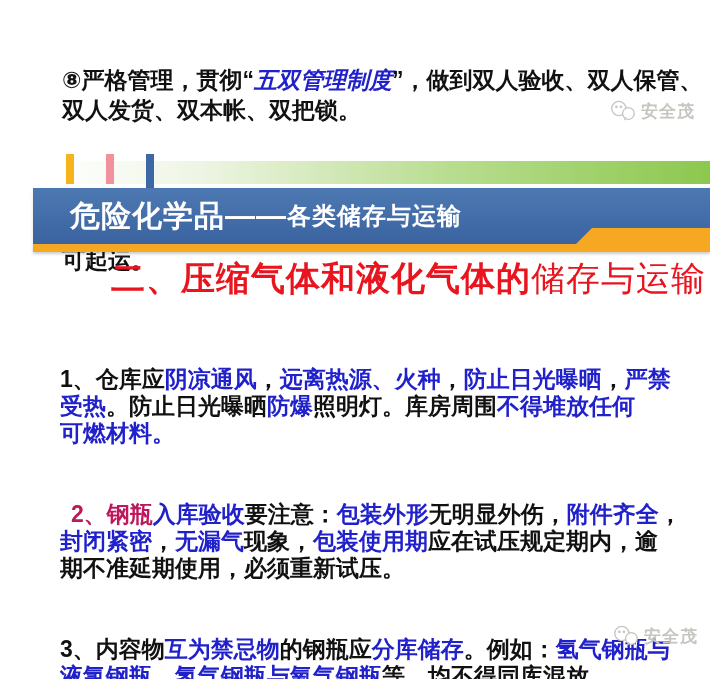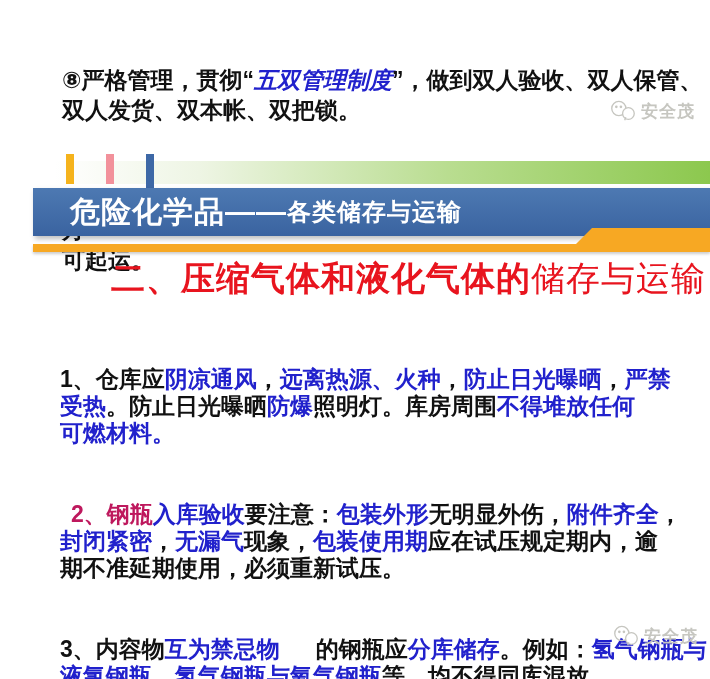--- a/index.html
+++ b/index.html
@@ -33,21 +33,21 @@
     left:55px;right:0;top:161px;height:23px;
     background:linear-gradient(90deg,#ffffff 0%,#eef5e4 22%,#b9dd90 60%,var(--strip-green,#8cc84e) 100%);
   }
   .tick{top:154px;width:8px;height:30px;}
   .tick.yellow{left:66px;background:var(--tick-yellow,#f5b31c);}
   .tick.pink{left:106px;background:var(--tick-pink,#f2919b);}
   .tick.blue{left:146px;height:34px;background:var(--tick-blue,#3d68a6);}
 
   
   .header-bar{
-    left:33px;right:0;top:188px;height:48px;
+    left:33px;right:0;top:188px;height:56px;
     background:linear-gradient(180deg,var(--bar-blue-light,#4d79b2),var(--bar-blue-dark,#3a63a0));
     box-shadow:2px 3px 5px rgba(0,0,0,0.25);
     display:flex;align-items:center;padding-left:37px;box-sizing:border-box;
     color:#ffffff;font-weight:700;
   }
   .header-bar .t-main{font-size:30px;letter-spacing:1px;}
   .header-bar .t-sub{font-size:24px;letter-spacing:1px;}
 
   
   .orange-strip{
@@ -119,21 +119,21 @@
   <span class="bold">二、压缩气体和液化气体的</span><span class="light">储存与运输</span>
 </div>
 
 <div class="abs body-text">
   <p><span style="color: rgb(17, 17, 17);">1、仓库应</span><span style="color: rgb(33, 33, 204);">阴凉通风</span><span style="color: rgb(17, 17, 17);">，</span><span style="color: rgb(33, 33, 204);">远离热源、火种</span><span style="color: rgb(17, 17, 17);">，</span><span style="color: rgb(33, 33, 204);">防止日光曝晒</span><span style="color: rgb(17, 17, 17);">，</span><span style="color: rgb(33, 33, 204);">严禁
 受热</span><span style="color: rgb(17, 17, 17);">。防止日光曝晒</span><span style="color: rgb(33, 33, 204);">防爆</span><span style="color: rgb(17, 17, 17);">照明灯。库房周围</span><span style="color: rgb(33, 33, 204);">不得堆放任何
 可燃材料。</span></p>
   <p><span style="color: #be185d; margin-left: 11px;">2、钢瓶</span><span style="color: rgb(33, 33, 204);">入库验收</span><span style="color: rgb(17, 17, 17);">要注意：</span><span style="color: rgb(33, 33, 204);">包装外形</span><span style="color: rgb(17, 17, 17);">无明显外伤，</span><span style="color: rgb(33, 33, 204);">附件齐全</span><span style="color: rgb(17, 17, 17);">，
 </span><span style="color: rgb(33, 33, 204);">封闭紧密</span><span style="color: rgb(17, 17, 17);">，</span><span style="color: rgb(33, 33, 204);">无漏气</span><span style="color: rgb(17, 17, 17);">现象，</span><span style="color: rgb(33, 33, 204);">包装使用期</span><span style="color: rgb(17, 17, 17);">应在试压规定期内，逾
 期不准延期使用，必须重新试压。</span></p>
-  <p><span style="color: rgb(17, 17, 17);">3、内容物</span><span style="color: rgb(33, 33, 204);">互为禁忌物</span><span style="color: rgb(17, 17, 17); padding-left: 36px;">的钢瓶应</span><span style="color: rgb(33, 33, 204);">分库储存</span><span style="color: rgb(17, 17, 17);">。例如：</span><span style="color: rgb(33, 33, 204);">氢气钢瓶与
+  <p><span style="color: rgb(17, 17, 17);">3、内容物</span><span style="color: rgb(33, 33, 204);">互为禁忌物</span><span style="color: rgb(17, 17, 17);">的钢瓶应</span><span style="color: rgb(33, 33, 204);">分库储存</span><span style="color: rgb(17, 17, 17);">。例如：</span><span style="color: rgb(33, 33, 204);">氢气钢瓶与
 液氯钢瓶、氢气钢瓶与氧气钢瓶</span><span style="color: rgb(17, 17, 17);">等，均不得同库混放。</span></p>
   
   
 </div>
 
 <div class="abs watermark bottom">
   <span>
     <svg width="30" height="24" viewBox="0 0 36 28" fill="none" stroke="#c6c6c0" stroke-width="1.6">
       <circle cx="13" cy="11" r="8.5"></circle>
       <circle cx="10" cy="9" r="0.8" fill="#c6c6c0"></circle>

